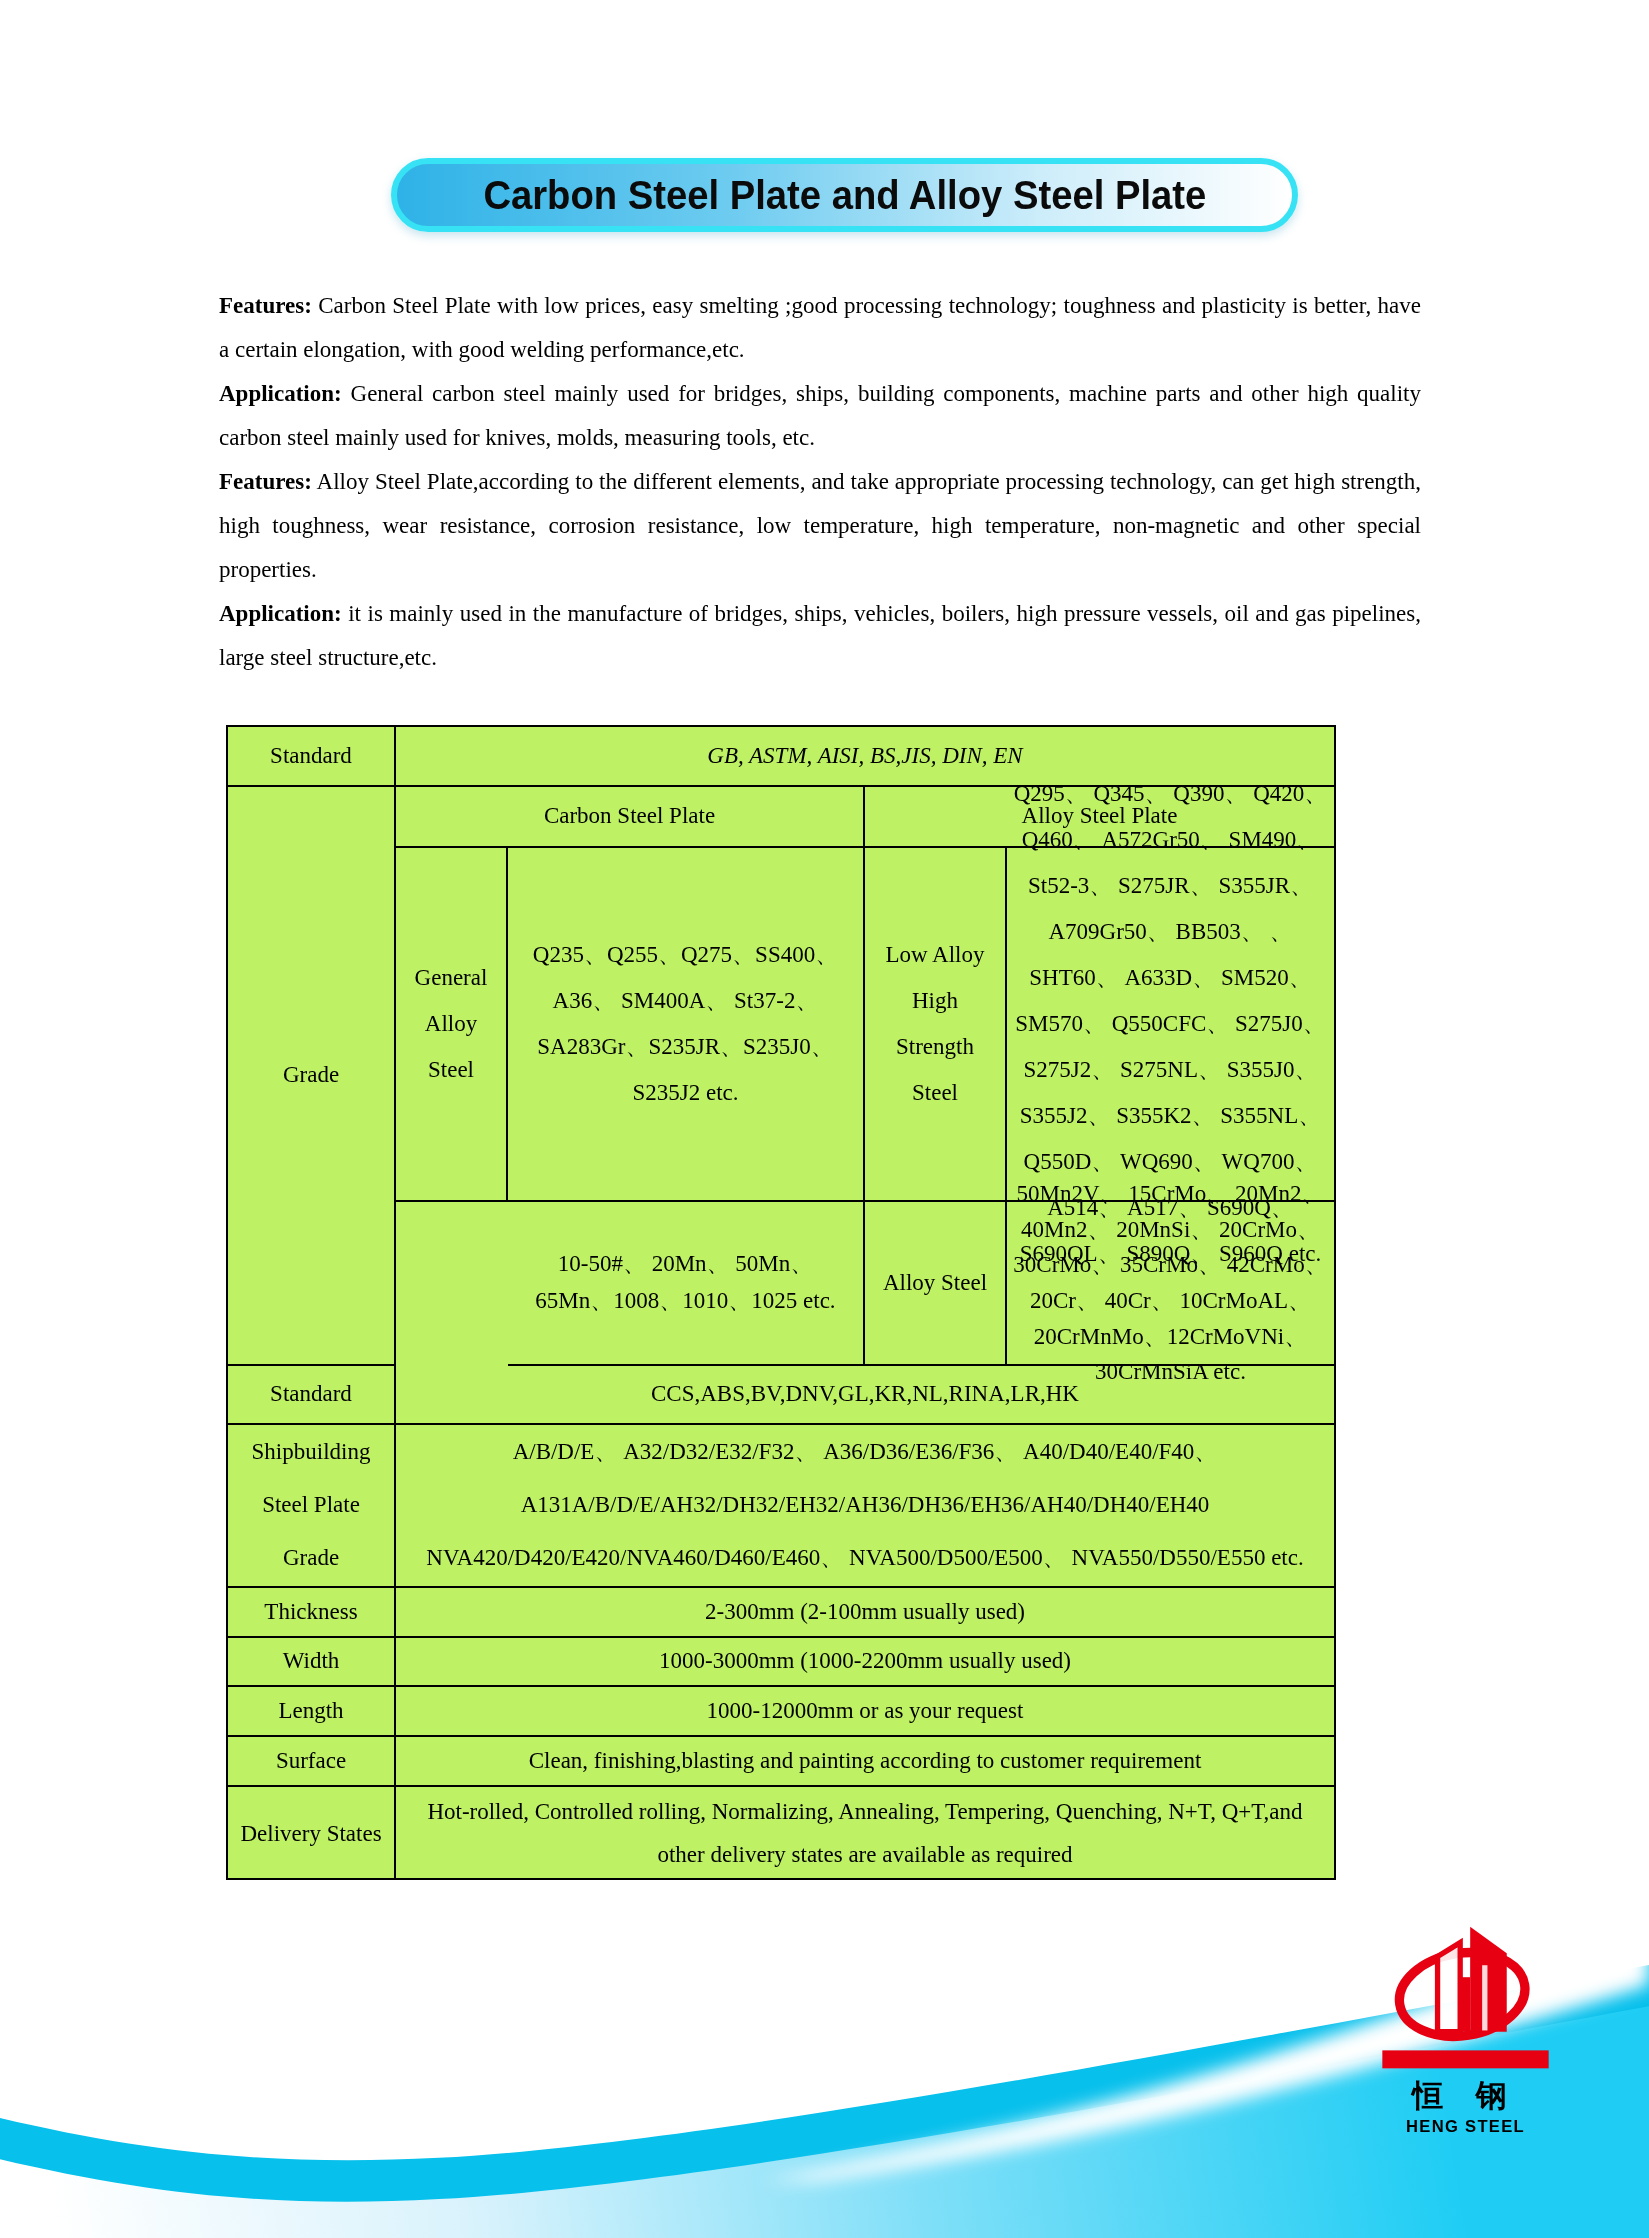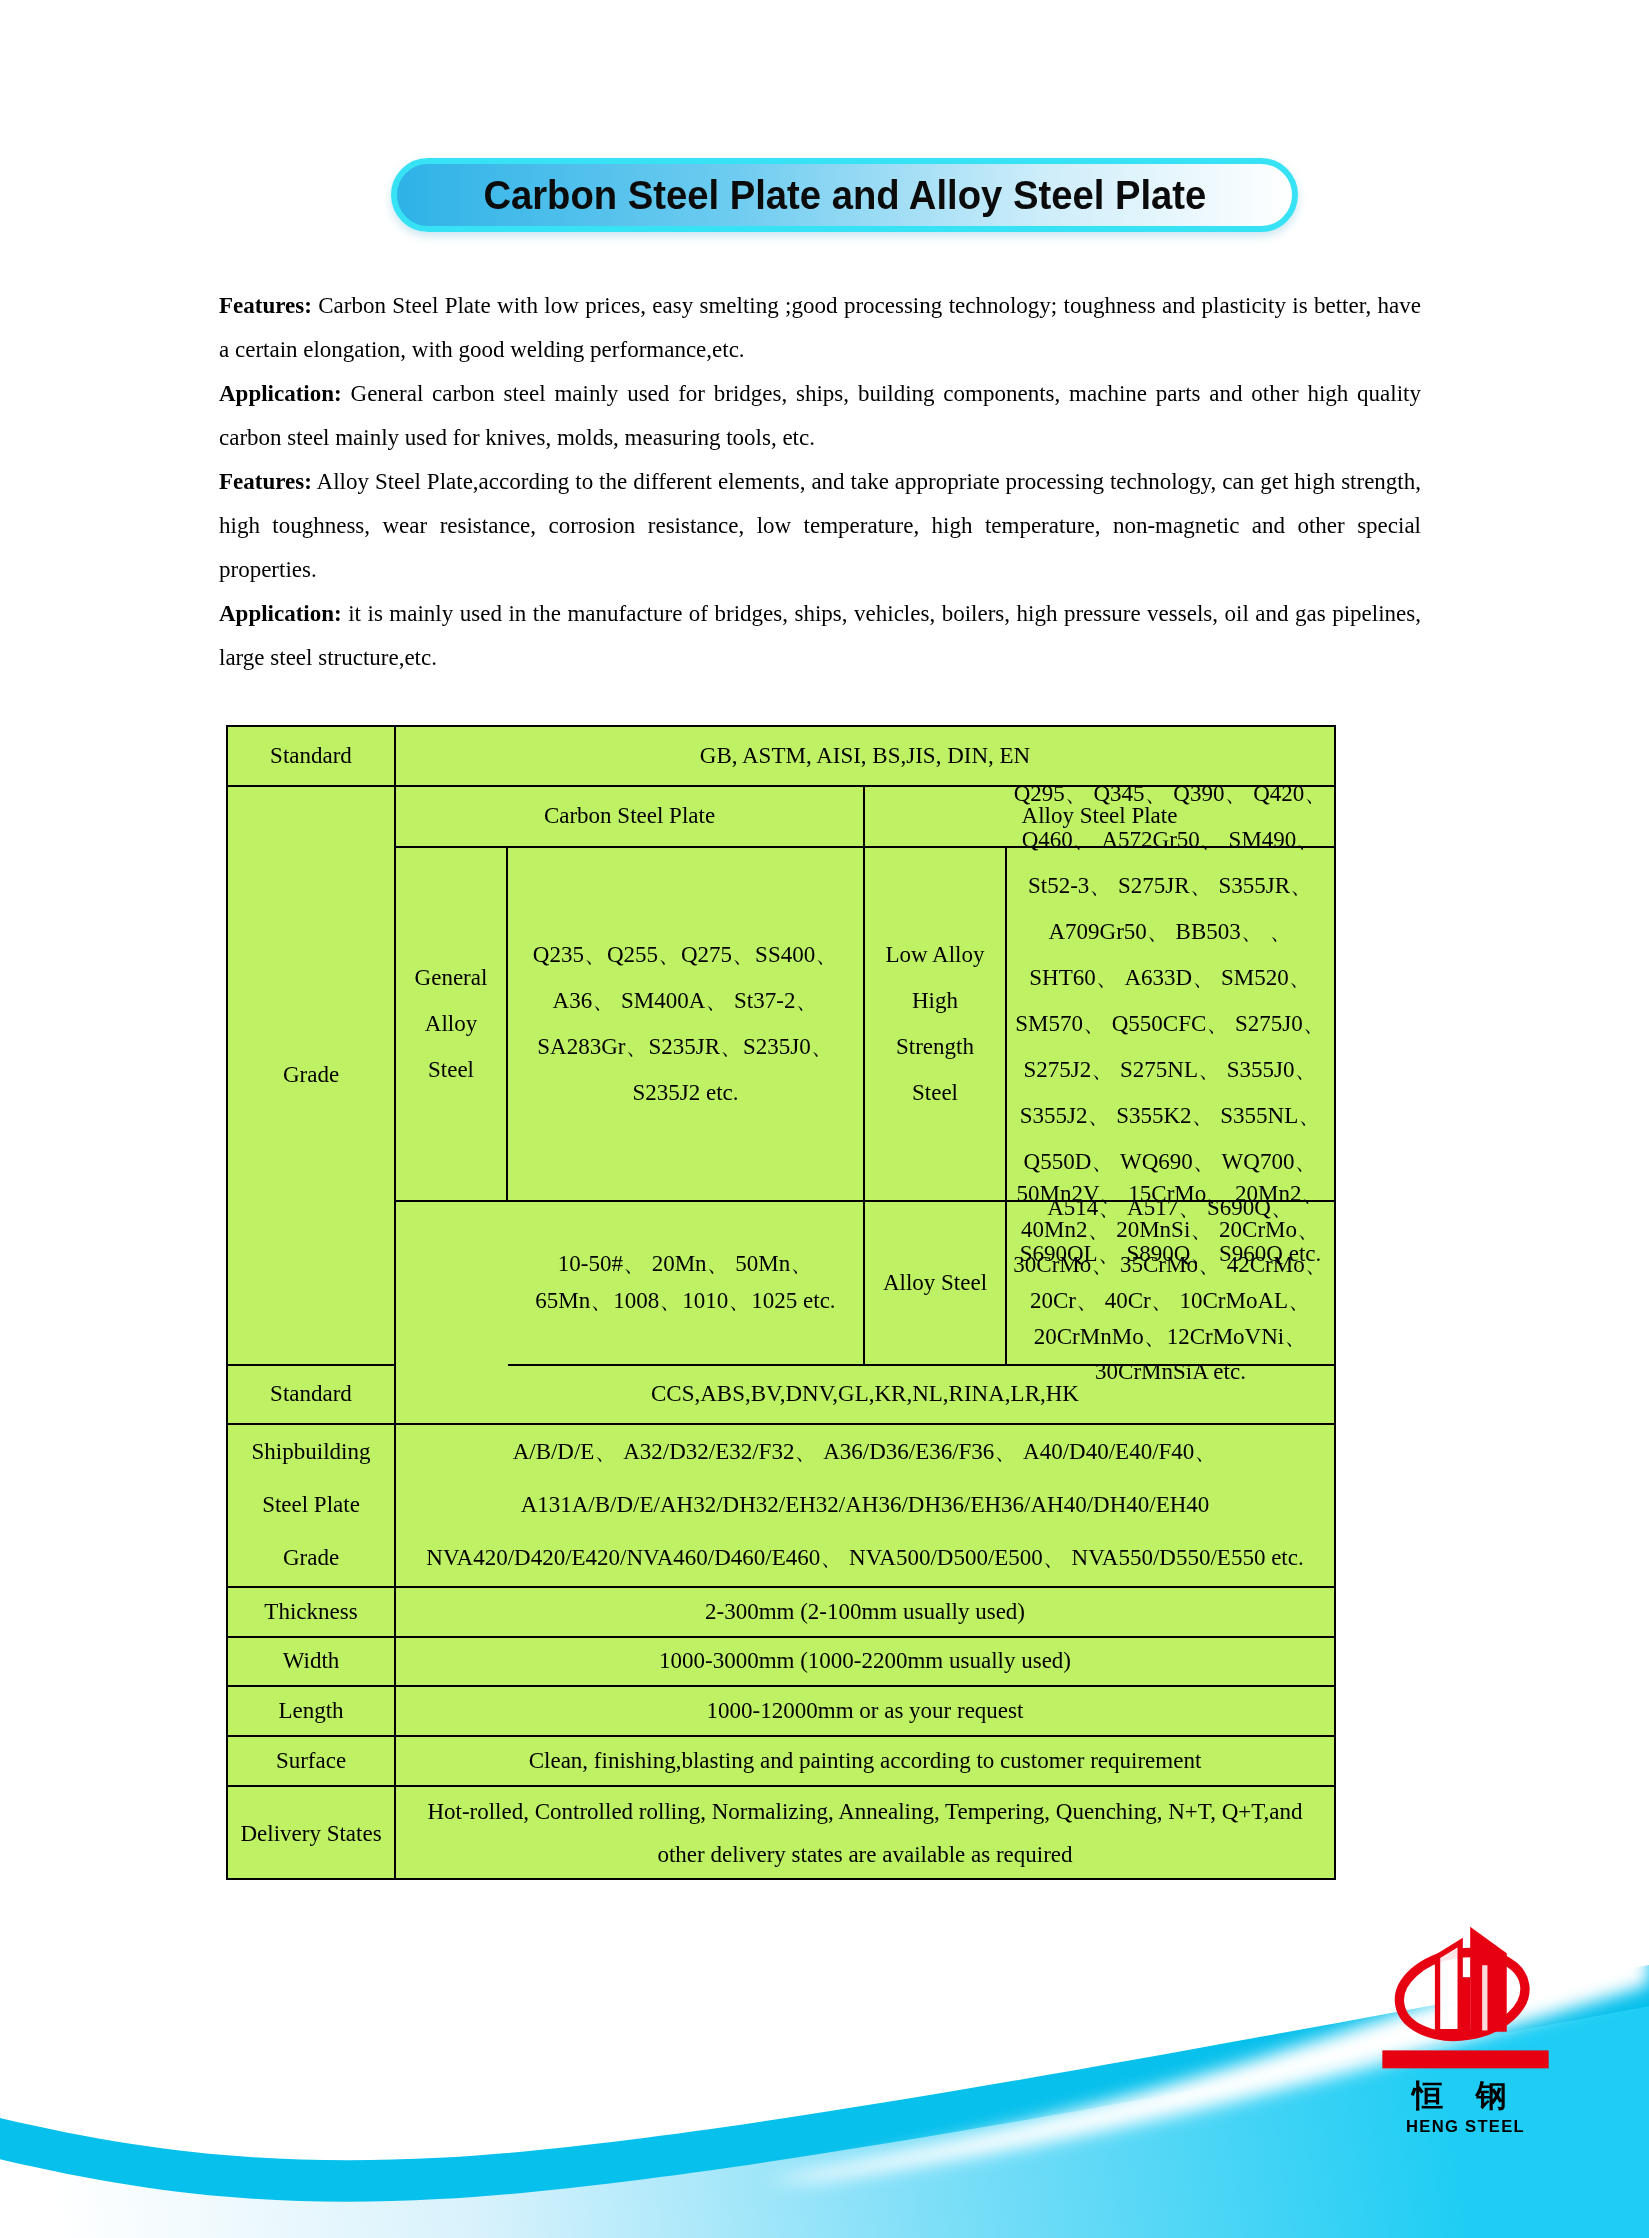--- a/index.html
+++ b/index.html
@@ -35,21 +35,21 @@
     font-size:23px;background:#bef264;margin-left:36px;
   }
   .cell{
     border-right:2px solid #000;border-bottom:2.7px solid #000;
     display:flex;flex-direction:column;align-items:center;justify-content:center;
     text-align:center;padding:2.7px 8px;box-sizing:border-box;line-height:1.6;
   }
   .no-r{border-right:none;}
   .no-b{border-bottom:none;}
   .r1c1{grid-row:1;grid-column:1;}
-  .r1v {grid-row:1;grid-column:2/6;}
+  .r1v {grid-row:1;grid-column:2/6;font-style:italic;}
   .grd {grid-row:2/5;grid-column:1;}
   .r2ch{grid-row:2;grid-column:2/4;}
   .r2ah{grid-row:2;grid-column:4/6;}
   .r3c2{grid-row:3;grid-column:2;line-height:2.0;}
   .r3c3{grid-row:3;grid-column:3;line-height:2.0;}
   .r3c4{grid-row:3;grid-column:4;line-height:2.0;}
   .r3c5{grid-row:3;grid-column:5;line-height:2.0;padding:18px 4px;}
   .r4c2{grid-row:4;grid-column:2;line-height:1.6;}
   .r4c3{grid-row:4;grid-column:3;line-height:1.6;}
   .r4c4{grid-row:4;grid-column:4;line-height:1.6;}

